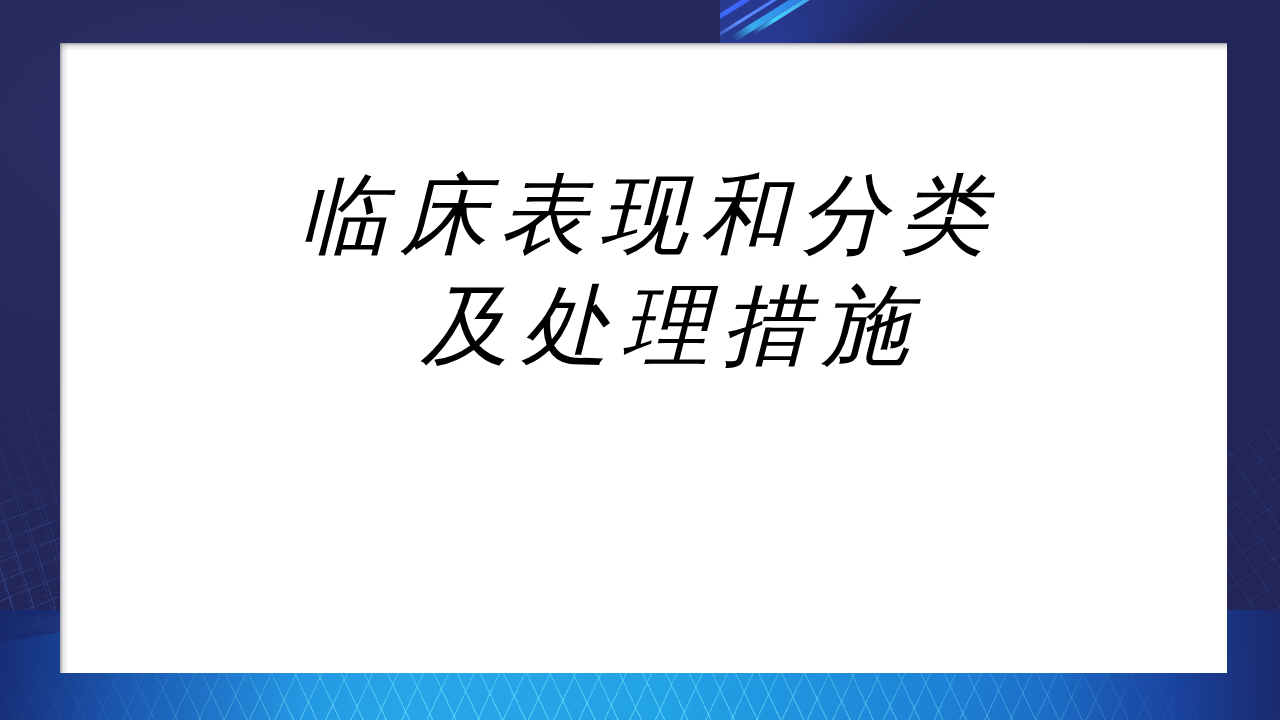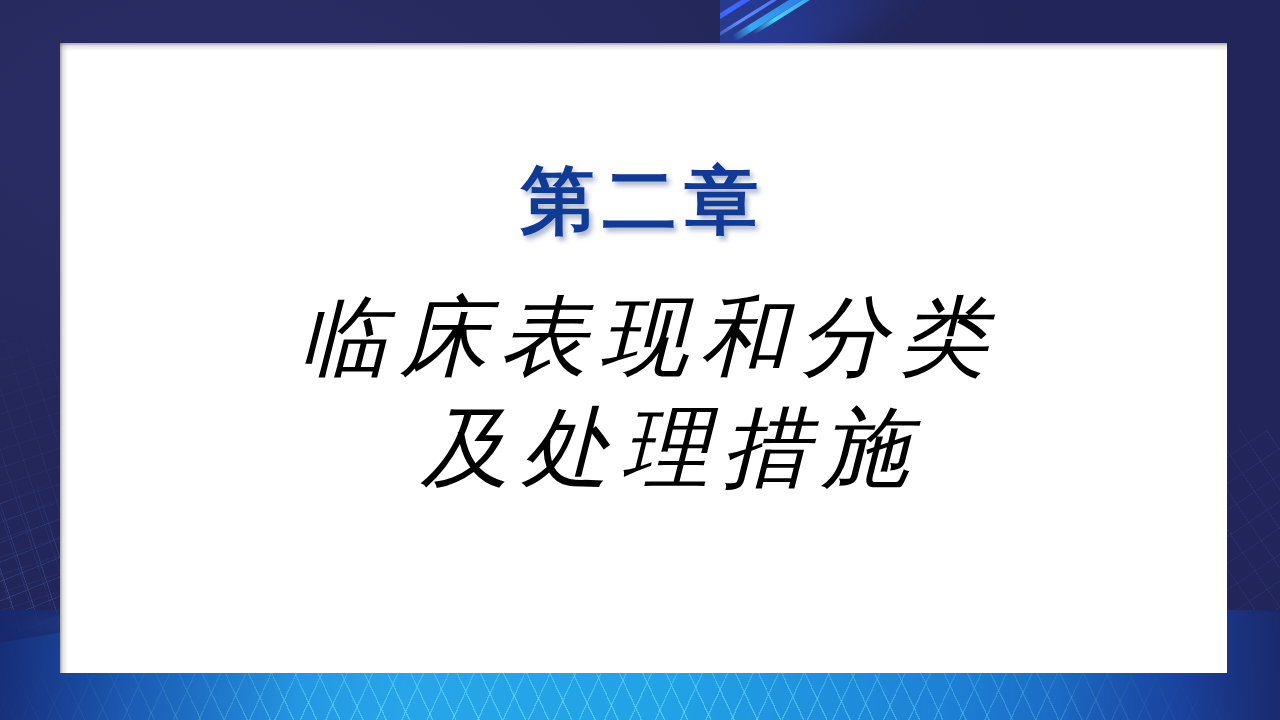--- a/index.html
+++ b/index.html
@@ -169,19 +169,18 @@
       <div class="wave-hi"></div>
     </div>
     <div class="wave-dark-left"></div>
     <div class="wave-dark-right"></div>
   </div>
 
   <div class="panel">
     <div class="panel-inner-shadow"></div>
 
     <div class="title-block">
-      <div class="chapter">第二章</div>
       <div class="subtitle-line l1">临床表现和分类</div>
       <div class="subtitle-line l2">及处理措施</div>
     </div>
   </div>
 
 </div>
 
 </body></html>

